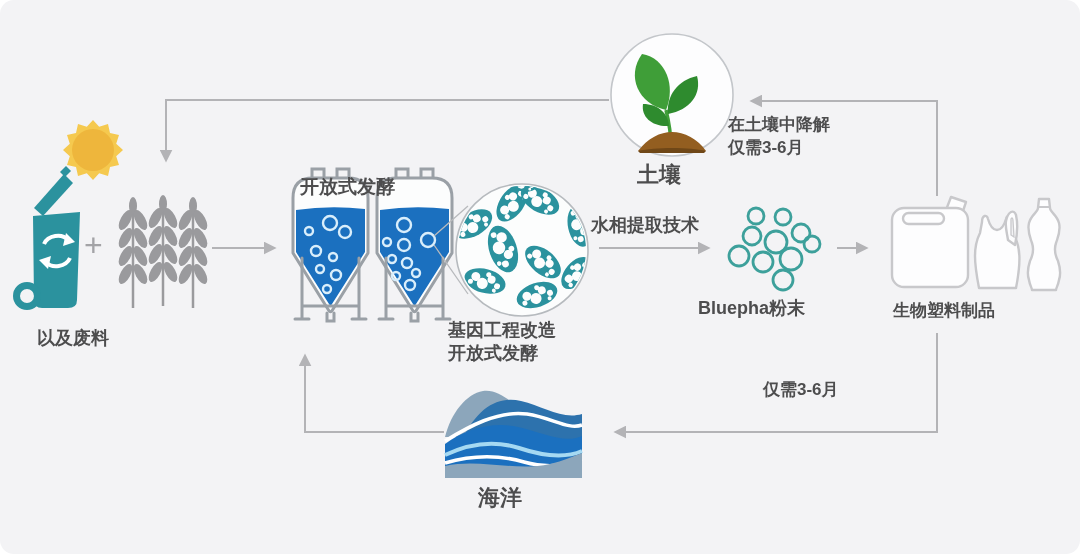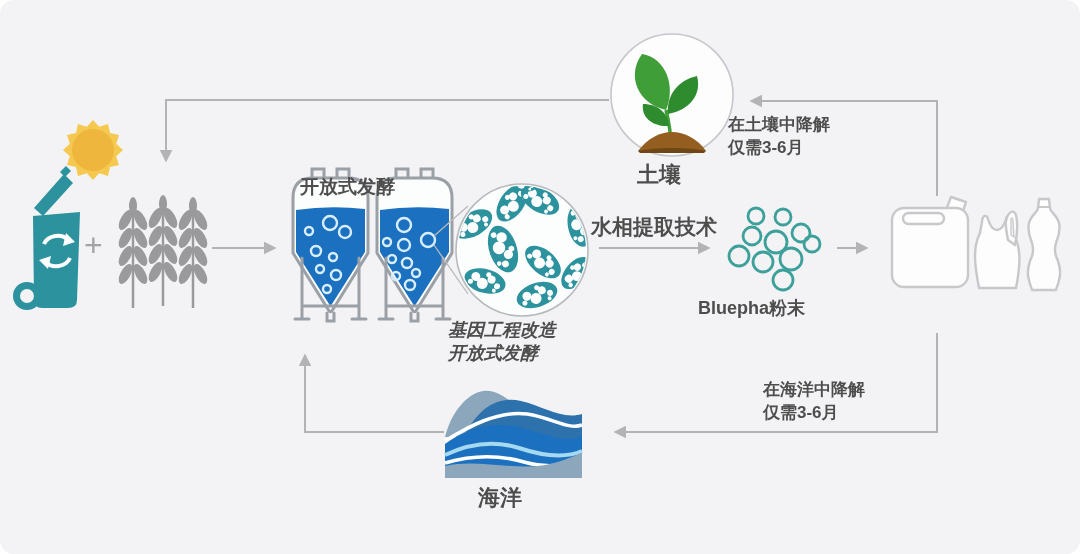--- a/index.html
+++ b/index.html
@@ -201,42 +201,43 @@
       <path d="M445,444 C464,430 492,421 518,427 C544,433 564,444 582,436 L582,478 L445,478 Z" fill="var(--blue,#1b70bf)"></path>
       <path class="cyan-ln" d="M445,455 C468,444 494,440 519,448 C543,456 566,458 582,451"></path>
       <path class="white-ln" d="M445,463 C472,455 500,455 524,462 C546,468 566,466 582,459"></path>
       <path d="M445,466 C480,458 515,472 550,464 C563,461 574,456 582,453 L582,478 L445,478 Z" fill="var(--ocean-gray,#8ca6bb)"></path>
     </g>
   </svg>
 
   <div class="lbl ctr" style="left:300px;top:137px;width:150px;font-size:19px;margin-top:37px;">开放式发酵</div>
 
   <div class="lbl" style="left:37px;top:326px;width:210px;font-size:18px;line-height:1.35;">
+    <div>以及废料</div>
   </div>
 
   <div class="lbl ctr" style="left:84px;top:227px;width:30px;font-size:32px;font-weight:normal;color:#a3a3a6;">+</div>
 
-  <div class="lbl ctr" style="left:448px;top:319px;width:150px;font-size:18px;line-height:1.3;font-style:italic;">
+  <div class="lbl ctr" style="left:448px;top:319px;width:150px;font-size:18px;line-height:1.3;">
     <div>基因工程改造</div>
     <div>开放式发酵</div>
   </div>
 
-  <div class="lbl ctr" style="left:591px;top:213px;width:132px;font-size:21px;">水相提取技术</div>
+  <div class="lbl ctr" style="left:591px;top:213px;width:132px;font-size:18px;">水相提取技术</div>
 
   <div class="lbl ctr" style="left:698px;top:296px;width:158px;font-size:18px;">Bluepha粉末</div>
 
+  <div class="lbl ctr" style="left:893px;top:299px;width:134px;font-size:17px;">生物塑料制品</div>
 
   <div class="lbl ctr" style="left:637px;top:160px;width:70px;font-size:22px;">土壤</div>
 
   <div class="lbl ctr" style="left:728px;top:114px;width:165px;font-size:17px;line-height:1.35;">
     <div>在土壤中降解</div>
     <div>仅需3-6月</div>
   </div>
 
   <div class="lbl ctr" style="left:763px;top:379px;width:165px;font-size:17px;line-height:1.35;">
-    <div>在海洋中降解</div>
     <div>仅需3-6月</div>
   </div>
 
   <div class="lbl ctr" style="left:478px;top:483px;width:75px;font-size:22px;">海洋</div>
 
 
 </div>
 
 </body></html>

